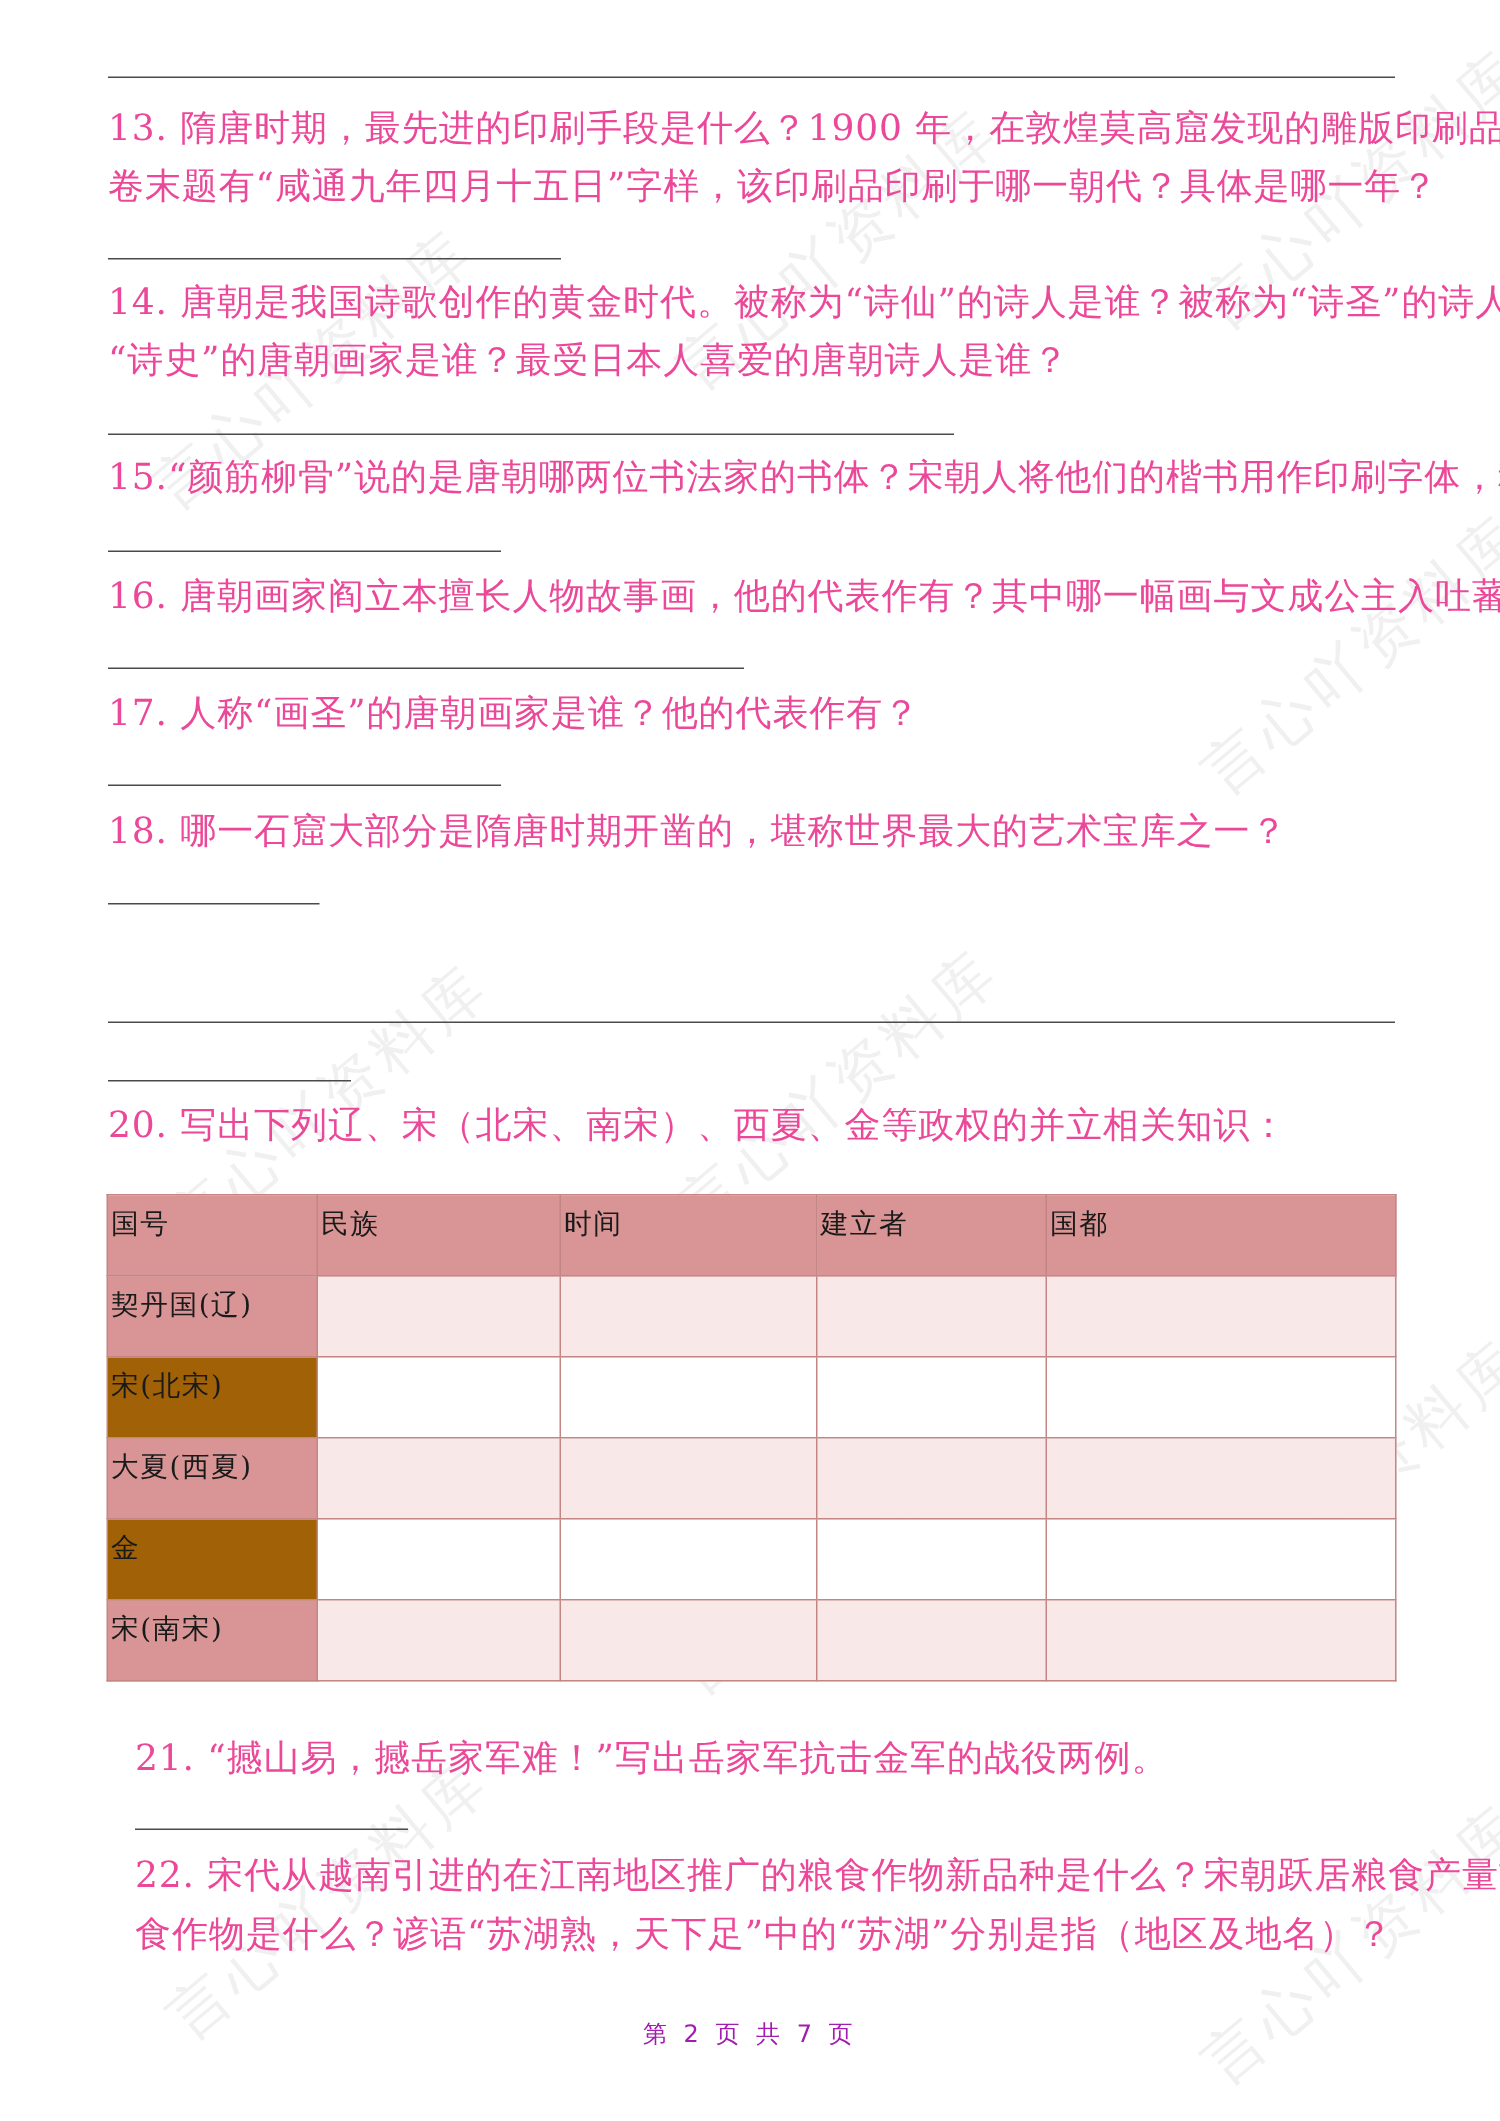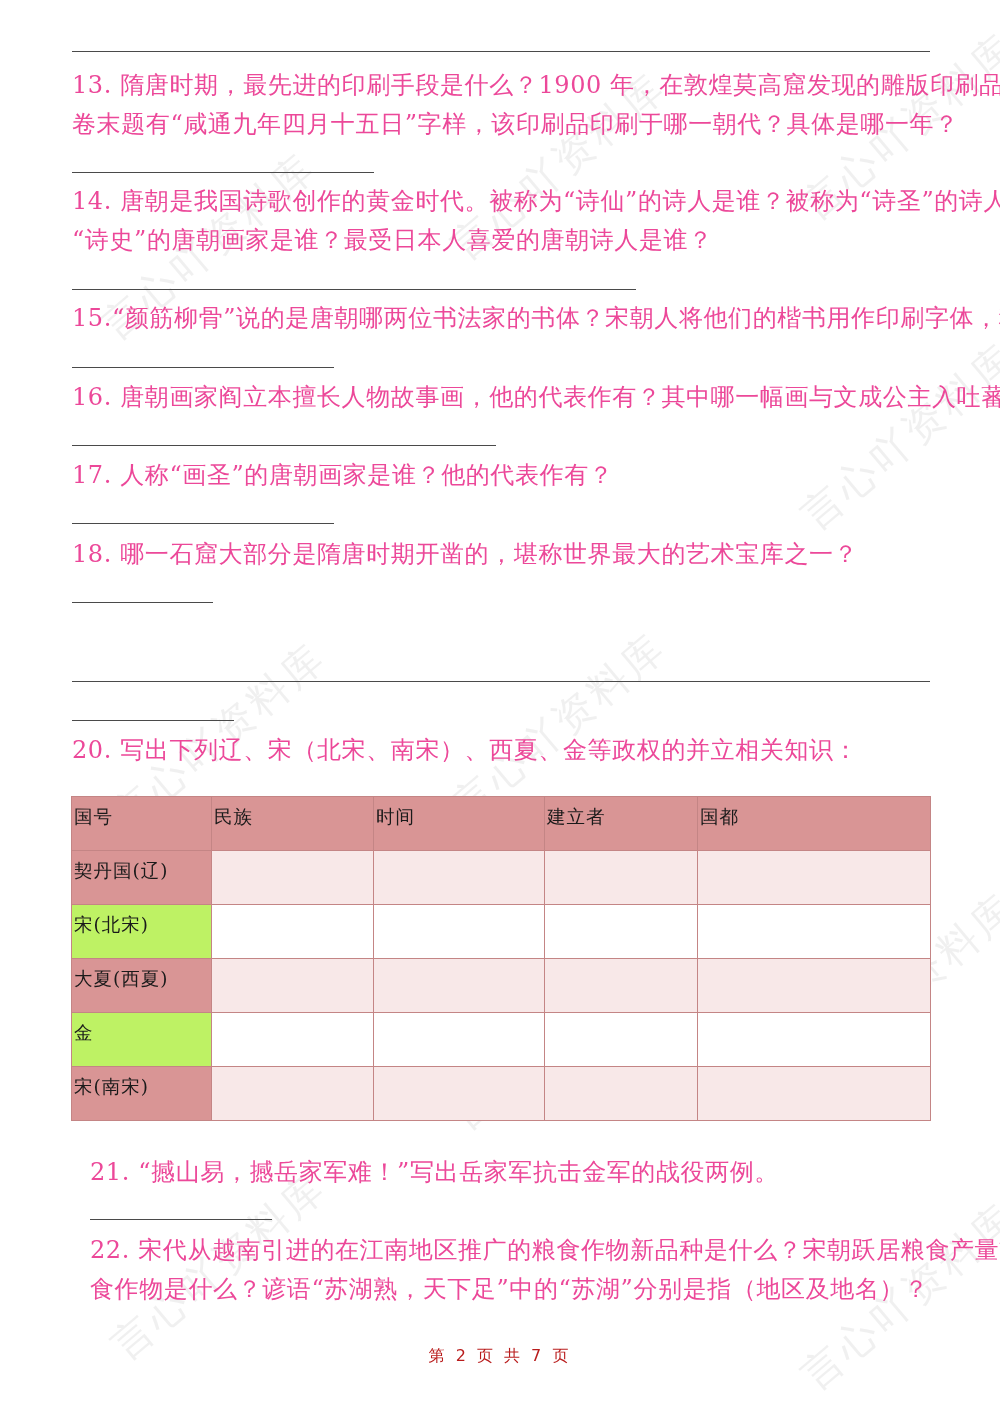--- a/index.html
+++ b/index.html
@@ -23,25 +23,25 @@
   .table td, .table th {
     border: 1px solid #c48585; height: 53px; padding: 0 0 0 2px;
     vertical-align: top; text-align: left; font-weight: normal;
     line-height: 40px;
   }
   .table thead th { background: #d99595; }
   .table tbody td.first { background: #d99595; }
   .table tbody tr.odd td { background: #f8e8e8; margin-left: 21px; }
   .table tbody tr.odd td.first { background: #d99595; }
   .table tbody tr.even td { background: #ffffff; }
-  .table tbody tr.even td.first { background: #bef264; }
+  .table tbody tr.even td.first { background: #a16207; }
   .footer {
     position: absolute; top: 1346px; left: 0; width: 1000px; text-align: center;
     font-family: "DejaVu Sans", "Liberation Sans", sans-serif;
-    font-size: 16px; color: #b91c1c; letter-spacing: 3px;
+    font-size: 16px; color: #a21caf; letter-spacing: 3px;
   }
   .wm {
     position: absolute; color: rgba(200,200,200,0.28);
     font-family: "DejaVu Sans", sans-serif; font-size: 40px;
     transform: rotate(-40deg); transform-origin: left top; pointer-events: none;
     letter-spacing: 4px; white-space: nowrap;
   }
 </style>
 </head>
 <body>

